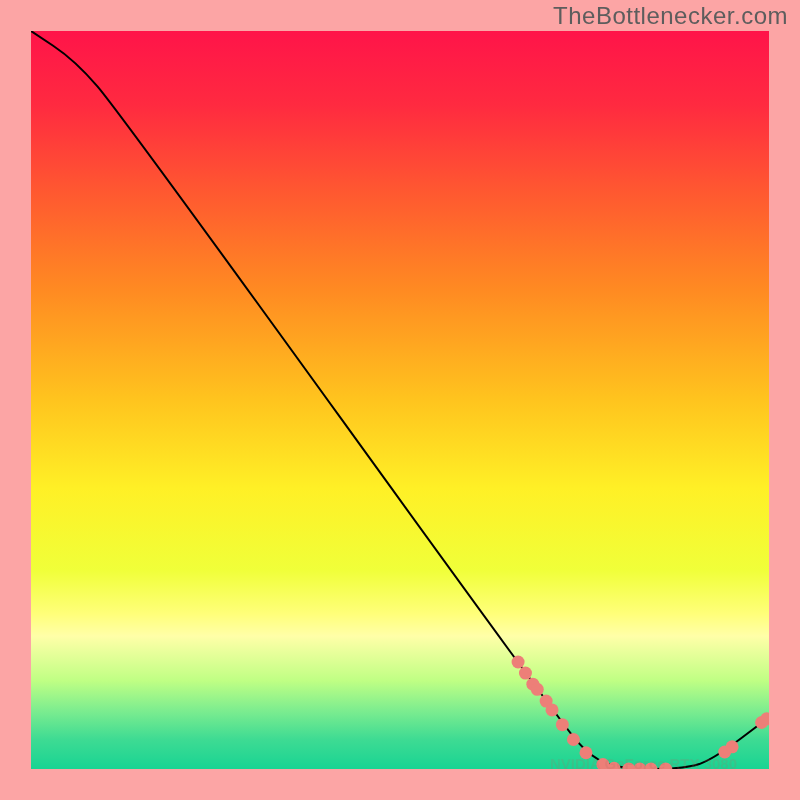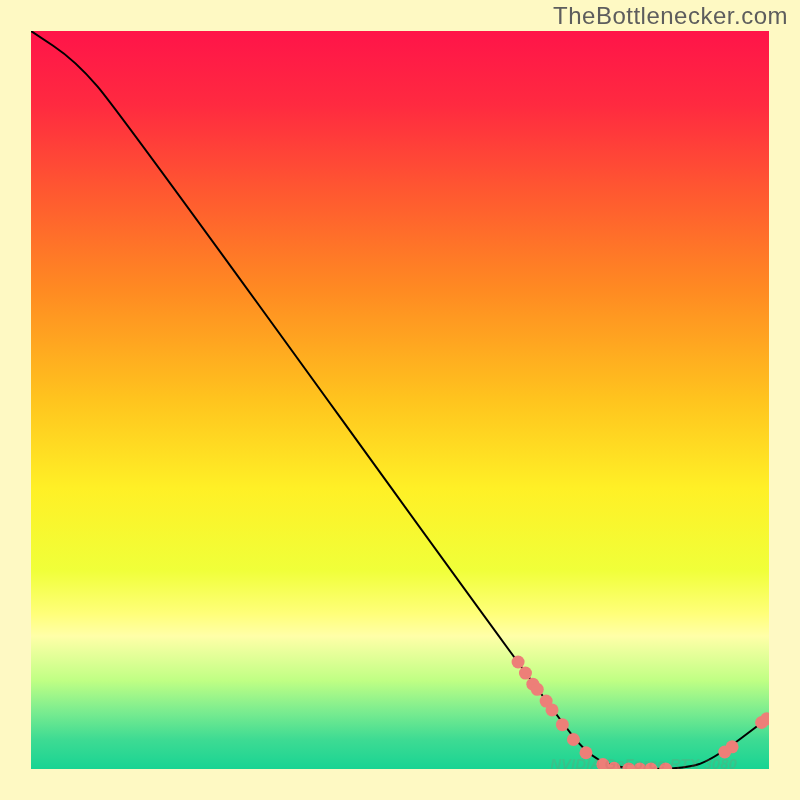--- a/index.html
+++ b/index.html
@@ -8,40 +8,39 @@
     width: 800px;
     height: 800px;
     background: #000;
     overflow: hidden;
     font-family: Arial, Helvetica, sans-serif;
   }
   .outer {
     position: relative;
     width: 800px;
     height: 800px;
-    background: #fef9c3;
+    background: #fca5a5;
   }
   .watermark {
     position: absolute;
     top: 2px;
     right: 12px;
     color: #5d5d5d;
     font-size: 24px;
     font-weight: 400;
     letter-spacing: 0.5px;
     z-index: 50;
   }
   .plot {
     position: absolute;
     left: 31px;
     top: 31px;
     width: 738px;
     height: 738px;
     overflow: hidden;
-    font-style: italic;
   }
   svg {
     display: block;
     width: 738px;
     height: 738px;
   }
 </style>
 </head>
 <body>
 

